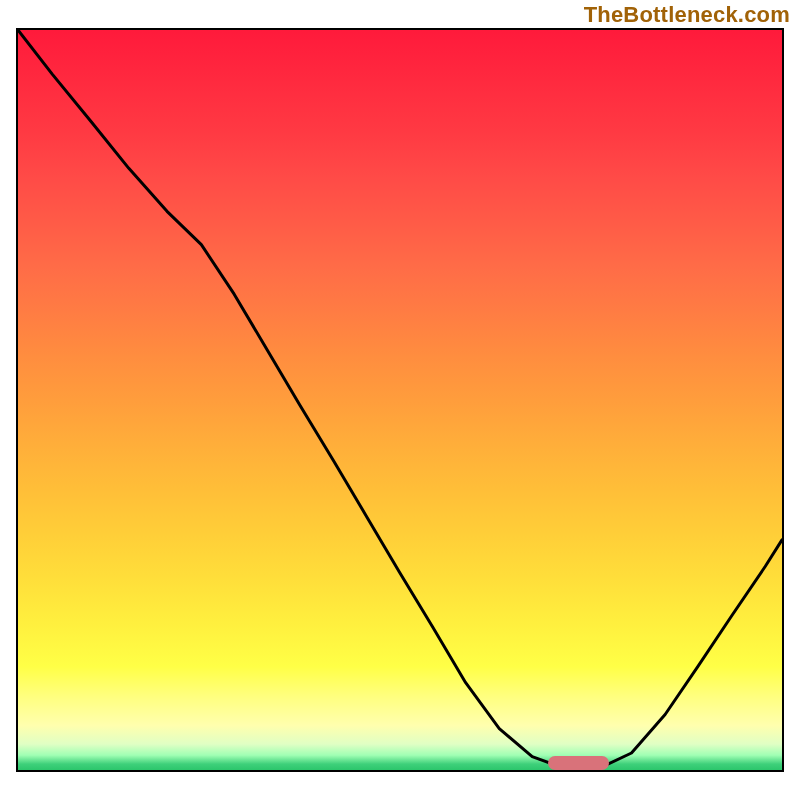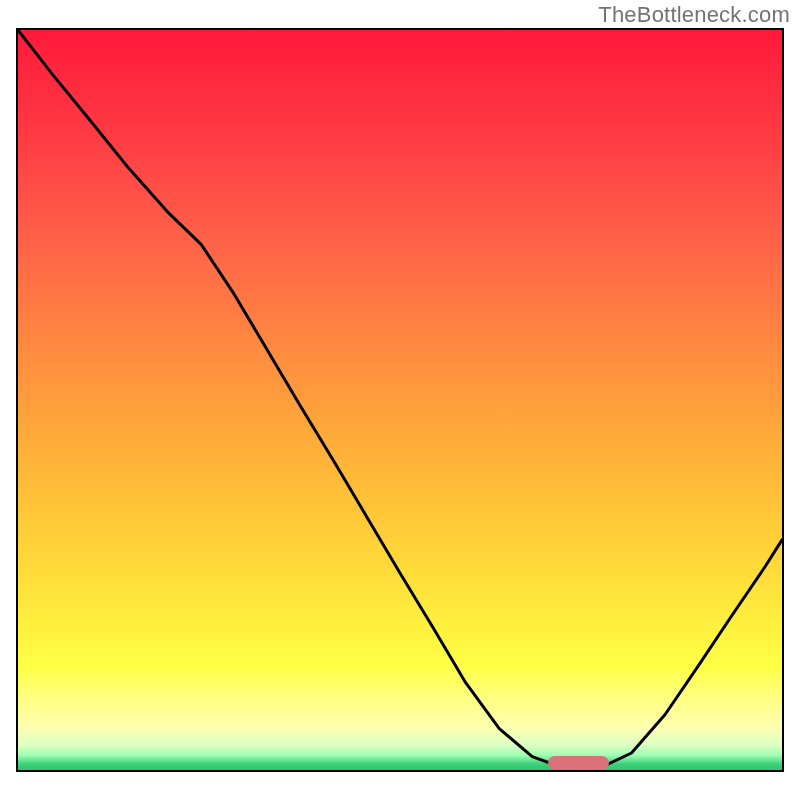--- a/index.html
+++ b/index.html
@@ -13,23 +13,23 @@
   }
   .wrap {
     position: relative;
     width: 800px;
     height: 800px;
   }
   .watermark {
     position: absolute;
     top: 2px;
     right: 10px;
-    color: #737373;
+    color: #a16207;
     font-size: 22px;
-    font-weight: 400;
+    font-weight: 700;
     letter-spacing: 0.2px;
     z-index: 10;
   }
   .plot-area {
     position: absolute;
     left: 16px;
     top: 28px;
     width: 768px;
     height: 744px;
     background: #ffffff;

